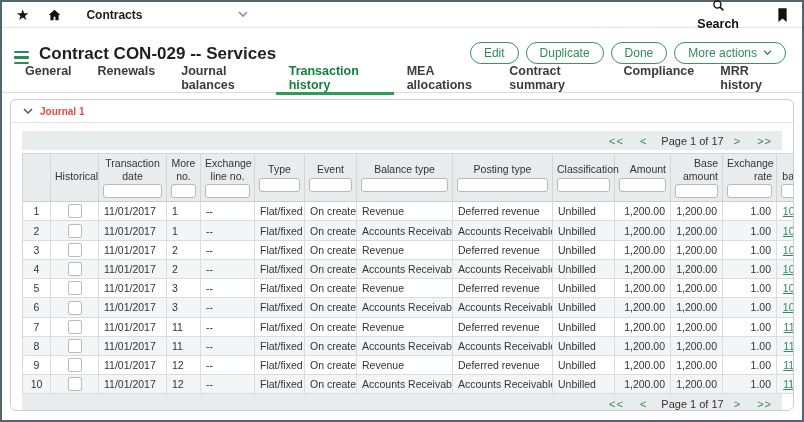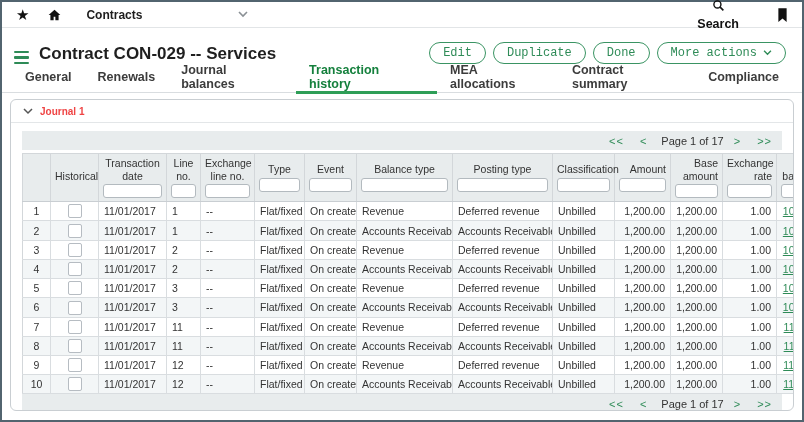--- a/index.html
+++ b/index.html
@@ -14,25 +14,25 @@
   .nav-current{margin-left:24px;font-size:12px;font-weight:bold;color:#1d1d1d;}
   .nav-chevron{margin-left:96px;color:#8a9095;}
   .topbar .spacer{flex:1;}
   .searchwrap{display:flex;align-items:center;gap:5px;margin-right:38px;cursor:pointer;flex-direction:column;}
   .search-label{font-size:12.5px;font-weight:bold;color:#111;}
   
   .titlebar{height:36px;flex:0 0 36px;display:flex;align-items:flex-end;padding:0 12px;box-sizing:border-box;}
   .list-icon{display:inline-flex;flex-direction:column;gap:3px;margin-right:10px;}
   .list-icon i{display:block;width:15px;height:2.5px;background:#2e8b57;border-radius:1px;}
   .page-title{font-size:17px;font-weight:bold;color:#1f1f1f;}
-  .actions{margin-left:auto;display:flex;gap:7px;align-items:center;padding-right:4px;font-family:Liberation Mono, monospace;}
+  .actions{margin-left:auto;display:flex;gap:7px;align-items:center;padding-right:4px;}
   .btn{border:1.5px solid #3a9463;color:#2e8b57;background:#fff;border-radius:13px;
     font-size:12px;font-family:inherit;padding:3px 13px;line-height:1.2;display:flex;align-items:center;gap:6px;cursor:pointer;}
   
-  .tabs{height:29px;flex:0 0 29px;display:flex;align-items:center;border-bottom:1px solid #d9dde0;
+  .tabs{height:29px;flex:0 0 29px;display:flex;align-items:flex-start;border-bottom:1px solid #d9dde0;
     padding:0 10px;box-sizing:border-box;gap:0;}
   .tab{display:flex;align-items:center;padding:0 13px;font-size:12.5px;font-weight:bold;color:#3c3c3c;
     cursor:pointer;border-bottom:3px solid transparent;box-sizing:border-box;}
   .tab.active{border-bottom-color:#2e9e57;color:#15803d;}
   
   .panel{flex:1;margin:6px 8px 9px 8px;border:1px solid #c9ced2;border-radius:6px;background:#fff;
     overflow:hidden;display:flex;flex-direction:column;}
   .journal-header{display:flex;align-items:center;gap:7px;padding:6px 12px 5px 12px;border-bottom:1px solid #e3e6e8;}
   .journal-title{font-size:10px;font-weight:bold;color:#ef4444;}
   .table-wrap{margin:8px 11px 0 11px;}
@@ -121,20 +121,21 @@
   </div>
 
   <div class="tabs">
     <div class="tab">General</div>
     <div class="tab">Renewals</div>
     <div class="tab">Journal balances</div>
     <div class="tab active">Transaction history</div>
     <div class="tab">MEA allocations</div>
     <div class="tab">Contract summary</div>
     <div class="tab">Compliance</div>
+    <div class="tab">MRR history</div>
   </div>
 
   <div class="panel">
     <div class="journal-header">
       <svg class="ic" width="10" height="7" viewBox="0 0 10 7">
           <path d="M1 1l4 4 4-4" stroke="#555" stroke-width="1.5" fill="none"></path>
         </svg>
       <span class="journal-title">Journal 1</span>
     </div>
 
@@ -170,21 +171,21 @@
                 <div class="hlabel"></div>
               </th>
               <th>
                 <div class="hlabel">Historical</div>
               </th>
               <th>
                 <div class="hlabel">Transaction date</div>
                 <input class="filter" type="text" style="">
               </th>
               <th>
-                <div class="hlabel">Line no.</div>
+                <div class="hlabel">More no.</div>
                 <input class="filter" type="text" style="">
               </th>
               <th>
                 <div class="hlabel">Exchange line no.</div>
                 <input class="filter" type="text" style="">
               </th>
               <th>
                 <div class="hlabel">Type</div>
                 <input class="filter" type="text" style="">
               </th>

